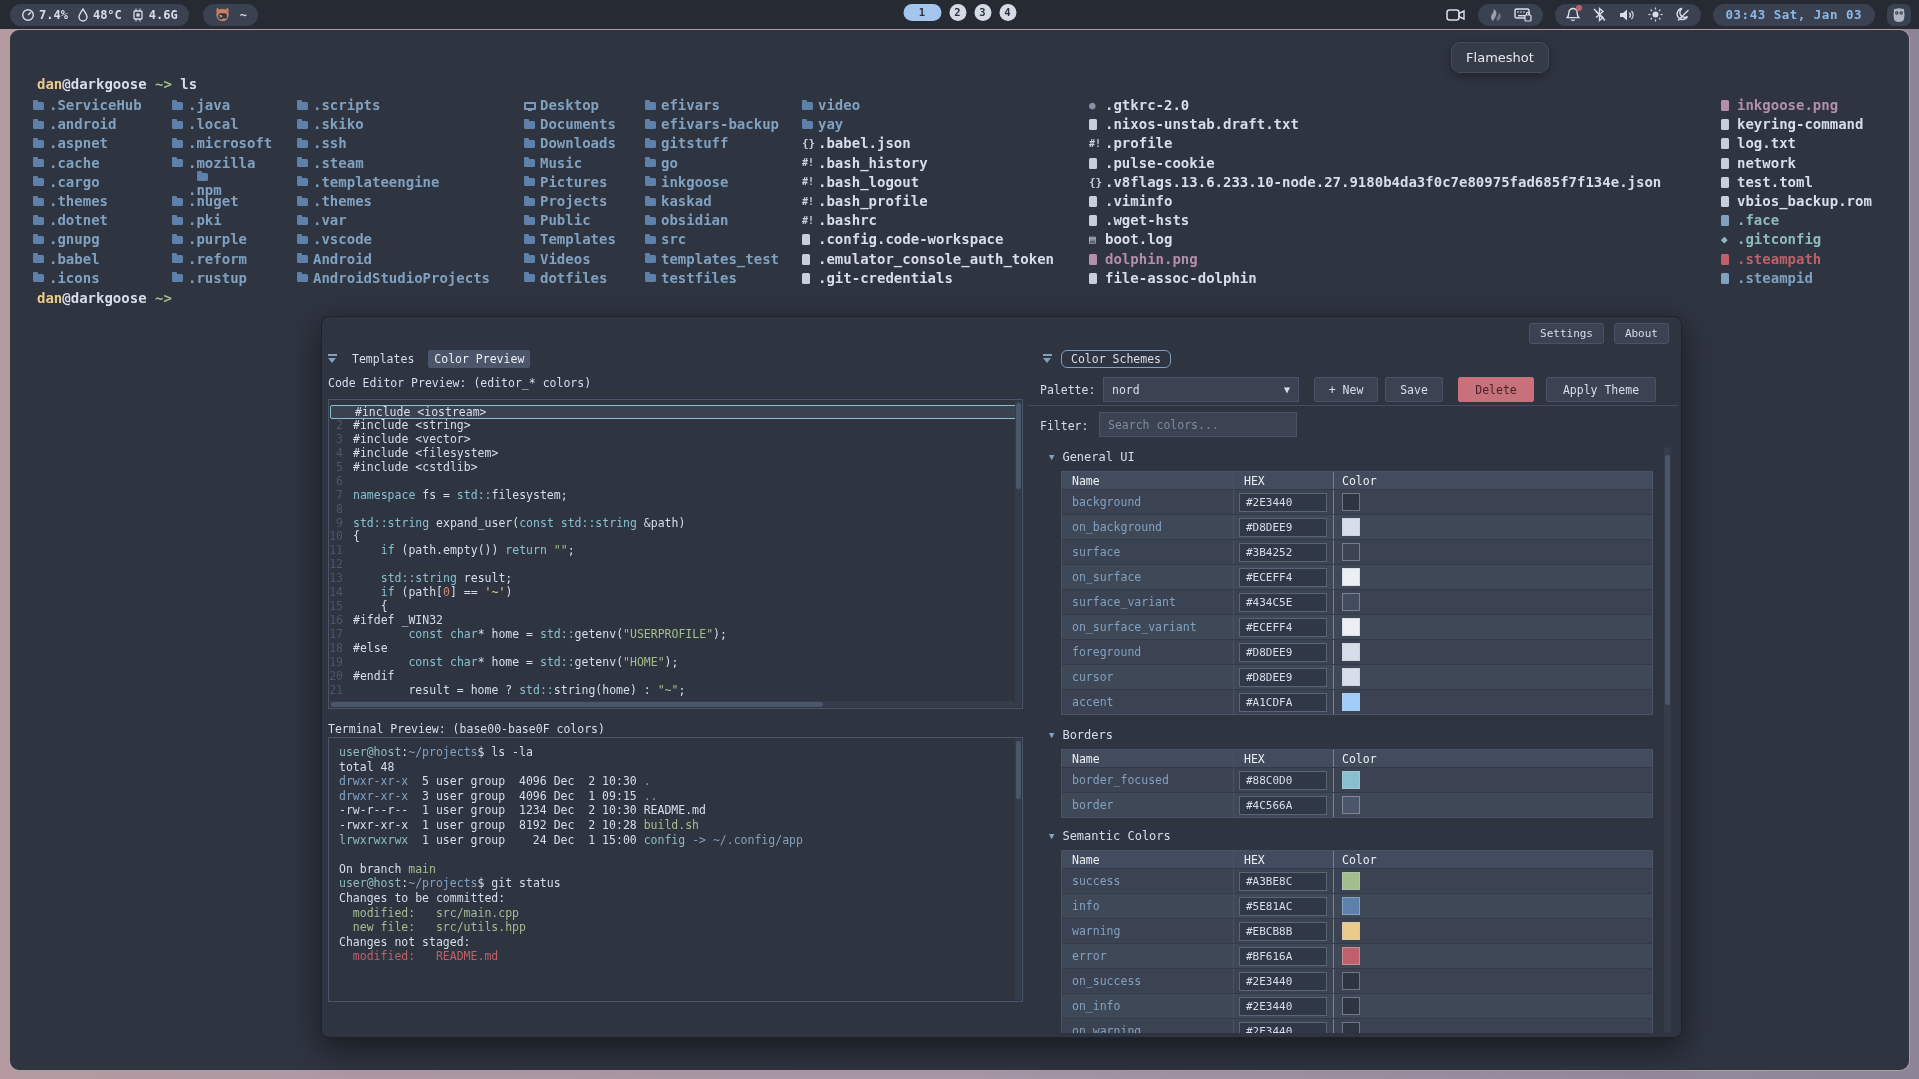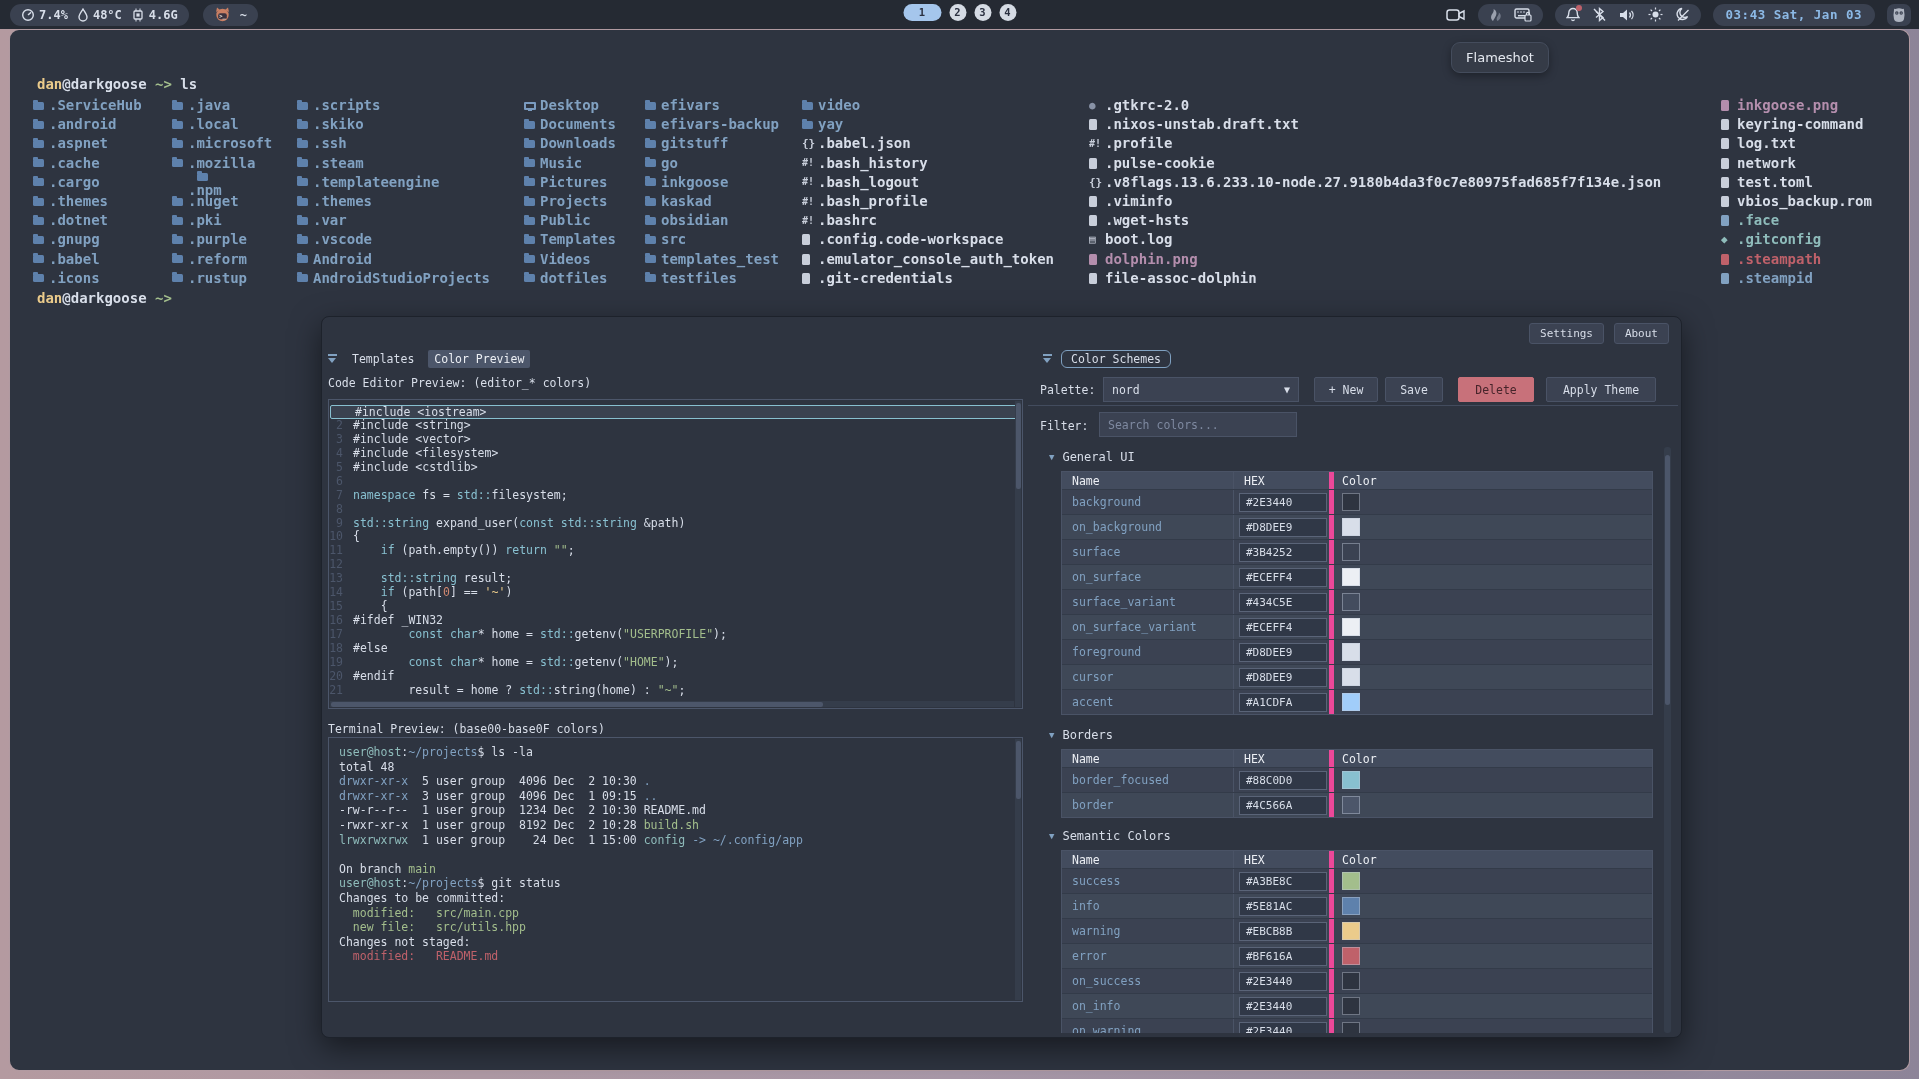--- a/index.html
+++ b/index.html
@@ -71,21 +71,21 @@
   #filter-input{position:absolute;left:777px;top:95px;width:198px;height:25px;background:#3b4252;border:1px solid #4a5366;color:#d8dee9;font-family:"DejaVu Sans Mono",monospace;font-size:11.5px;padding:0 8px;}
   #filter-input::placeholder{color:#7e89a0;}
   #color-scroll{position:absolute;left:706px;top:130px;width:636px;height:586px;overflow:hidden;}
   .sec-title{display:flex;align-items:center;gap:8px;margin-left:21px;color:#d8dee9;font-size:12px;height:16px;}
   .ctable{margin-left:33px;width:592px;border:1px solid #4a5366;}
   .crow{display:flex;height:25px;align-items:center;background:#3b4252;border-top:1px solid #333b49;}
   .crow:nth-child(odd){background:#3f4857;}
   .crow.head{height:17px;background:#434c5e;border-top:none;color:#eceff4;}
   .c-name{width:172px;padding-left:10px;color:#81a1c1;border-right:1px solid #4a5366;height:100%;display:flex;align-items:center;}
   .crow.head .c-name{color:#eceff4;}
-  .c-hex{width:100px;height:100%;display:flex;align-items:center;border-right:5px solid #ec4899;padding-left:5px;}
+  .c-hex{width:100px;height:100%;display:flex;align-items:center;border-right:1px solid #ec4899;padding-left:5px;}
   .hexbox{width:88px;height:19px;background:#303847;border:1px solid #5a6478;color:#d8dee9;font-size:11px;display:flex;align-items:center;padding-left:6px;}
   .c-color{flex:1;height:100%;display:flex;align-items:center;padding-left:8px;}
   .swatch{width:18px;height:18px;border:1px solid rgba(190,200,215,.45);}
   #rp-scrollbar{position:absolute;left:1342px;top:130px;width:7px;height:586px;background:#353d4b;border-radius:3px;}
   #rp-thumb{position:absolute;left:1px;top:8px;width:5px;height:250px;background:#4c566a;border-radius:3px;}
 </style>
 </head>
 <body>
 
 <div id="topbar">

